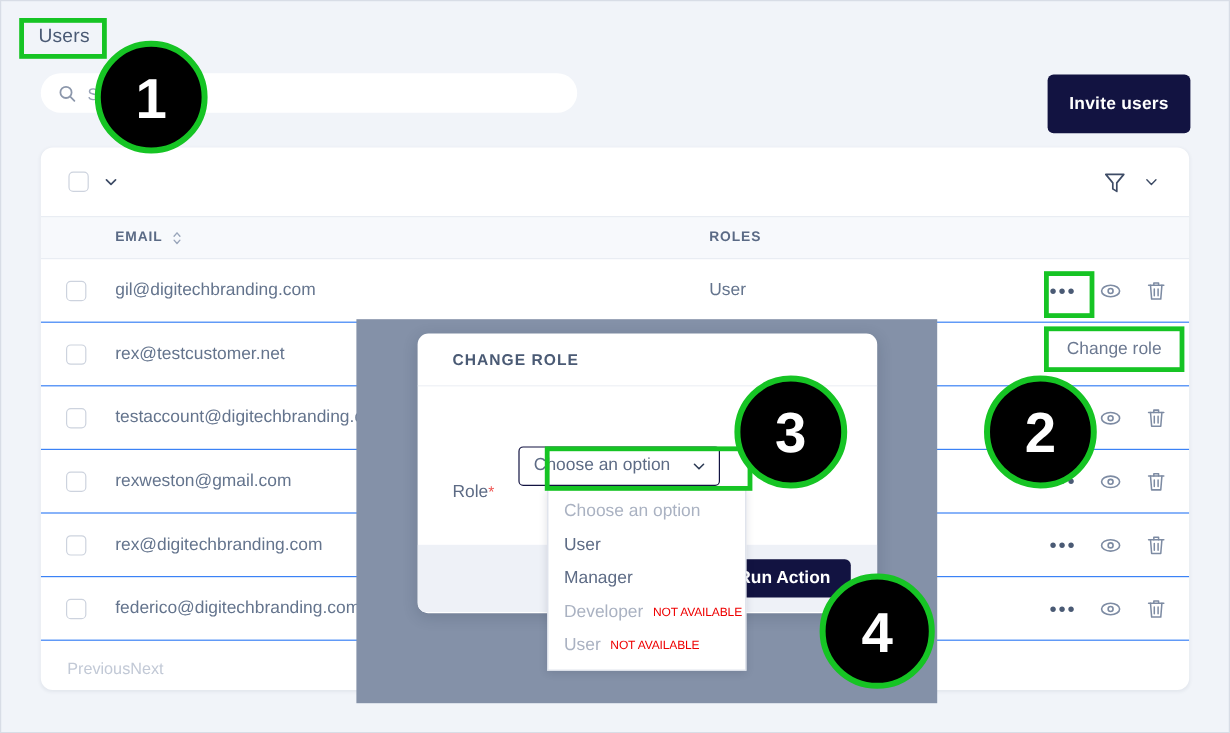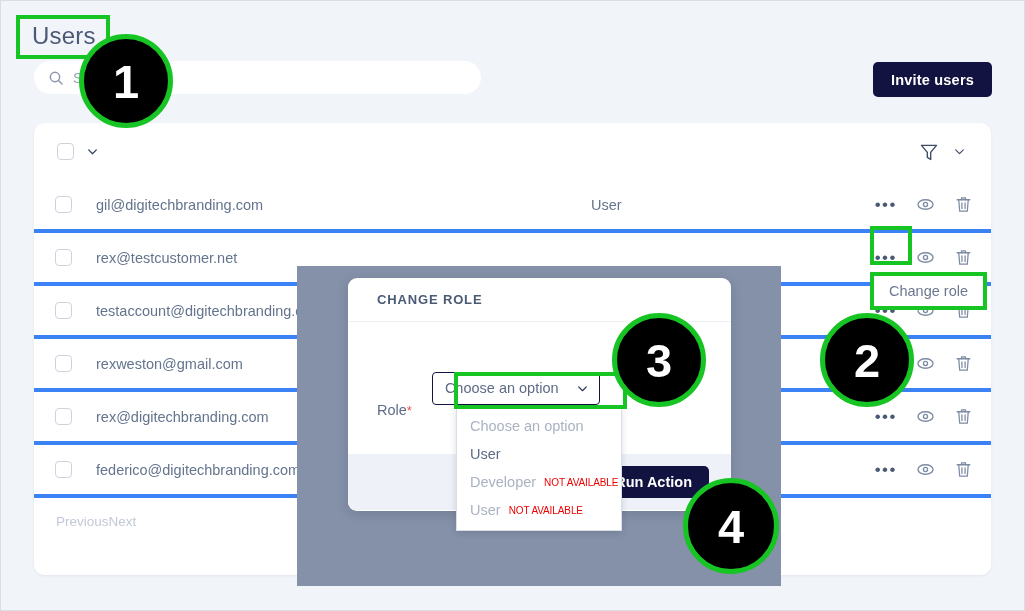--- a/index.html
+++ b/index.html
@@ -13,42 +13,42 @@
     position: relative;
     width: 1025px; height: 611px;
     background: #f1f4f9;
     border: 1px solid #d8dde6;
     overflow: hidden;
   }
 
   
   .page-title {
     position: absolute; left: 19px; top: 18px;
-    font-size: 24px; color: #4a5a74; letter-spacing: .2px;
+    font-size: 16px; color: #4a5a74; letter-spacing: .2px;
     padding: 3px 10px 5px 12px;
   }
   .hl-box { outline: 4px solid #16c424; outline-offset: 0; background: transparent; }
 
   .search-wrap {
     position: absolute; left: 33px; top: 60px;
     width: 447px; height: 33px;
     background: #ffffff; border-radius: 17px;
     display: flex; align-items: center; gap: 9px; padding: 0 14px;
   }
   .search-ic { width: 16px; height: 16px; flex: none; color: #8c97ab; }
   .search-input {
     border: 0; outline: 0; background: transparent;
     font-family: "Liberation Sans", sans-serif;
     font-size: 14px; color: #6b7890; width: 100%;
   }
   .search-input::placeholder { color: #9aa4b8; }
 
   .invite-btn {
     position: absolute; right: 32px; top: 61px;
-    height: 35px; padding: 0 18px;
+    height: 49px; padding: 0 18px;
     background: #121341; color: #ffffff;
     border: 0; border-radius: 5px;
     font-family: "Liberation Sans", sans-serif;
     font-size: 14.5px; font-weight: bold; letter-spacing: .2px;
     cursor: pointer;
   }
 
   
   .card {
     position: absolute; left: 33px; top: 122px;
@@ -76,21 +76,21 @@
     font-size: 11.5px; font-weight: bold; color: #5a6a85; letter-spacing: .75px;
   }
   .col-cbx { width: 62px; flex: none; }
   .col-email { width: 495px; flex: none; display: flex; align-items: center; gap: 7px; }
   .col-roles { flex: 1; }
   .col-act { width: 140px; flex: none; }
   .sort-ic { width: 9px; height: 13px; color: #9aa6bb; }
 
   .trow {
     height: 53px; display: flex; align-items: center;
-    border-bottom: 4px solid #3b82f6;
+    border-bottom: 1px solid #3b82f6;
     font-size: 14.5px; color: #64748d;
   }
   .trow .col-cbx { display: flex; align-items: center; justify-content: flex-start; padding-left: 21px; }
   .trow .col-email { padding-right: 6px; white-space: nowrap; overflow: hidden; }
   .actions { display: flex; align-items: center; gap: 19px; justify-content: flex-end; padding-right: 18px; }
   .dots { font-size: 17px; color: #4a5a74; letter-spacing: 1.5px; cursor: pointer; line-height: 1; }
   .eye, .trash { width: 19px; height: 19px; color: #7d8ba3; cursor: pointer; }
 
   .pager {
     height: 47px; display: flex; align-items: center; justify-content: flex-start;
@@ -206,20 +206,34 @@
       <div class="tb-right">
         <svg class="funnel" viewBox="0 0 24 24" fill="none" stroke="currentColor" stroke-width="1.7" stroke-linejoin="round">
           <polygon points="3,4 21,4 14,12.5 14,21 10,18.5 10,12.5"></polygon>
         </svg>
         <svg class="chev" viewBox="0 0 24 24" fill="none" stroke="currentColor" stroke-width="2.2" stroke-linecap="round" stroke-linejoin="round">
           <polyline points="5,9 12,16 19,9"></polyline>
         </svg>
       </div>
     </div>
 
+    <div class="thead">
+      <div class="col-cbx"></div>
+      <div class="col-email">
+        <span>EMAIL</span>
+        <svg class="sort-ic" viewBox="0 0 10 16" fill="none" stroke="currentColor" stroke-width="1.4" stroke-linecap="round" stroke-linejoin="round">
+          <polyline points="2,6 5,2.5 8,6"></polyline>
+            <polyline points="2,10 5,13.5 8,10"></polyline>
+        </svg>
+      </div>
+      <div class="col-roles">
+        <span>ROLES</span>
+      </div>
+      <div class="col-act"></div>
+    </div>
 
     <div id="rows">
         <div class="trow">
           <div class="col-cbx">
             <div class="cbx"></div>
           </div>
           <div class="col-email">gil@digitechbranding.com</div>
           <div class="col-roles">User</div>
           <div class="col-act actions">
             <span class="dots">•••</span>
@@ -363,20 +377,23 @@
     </div>
   </div>
 
   <div class="dd-list" id="ddlist">
       <div class="dd-item muted">
         <span>Choose an option</span>
       </div>
       <div class="dd-item">
         <span>User</span>
       </div>
+      <div class="dd-item">
+        <span>Manager</span>
+      </div>
       <div class="dd-item muted">
         <span>Developer</span>
         <span class="na">NOT AVAILABLE</span>
       </div>
       <div class="dd-item muted">
         <span>User</span>
         <span class="na">NOT AVAILABLE</span>
       </div>
     </div>
 

